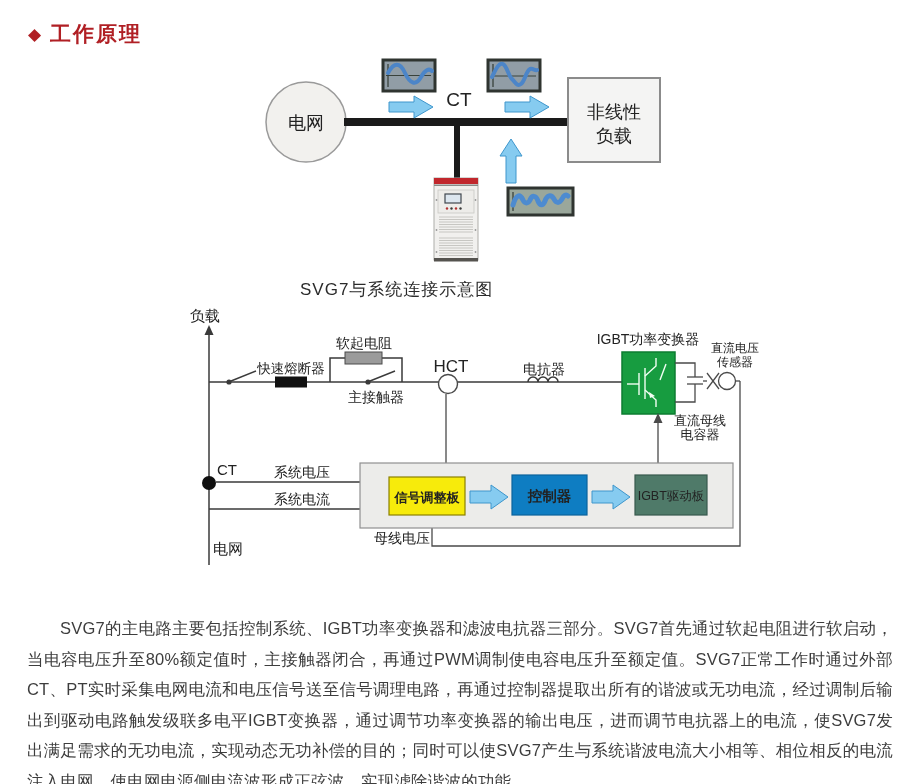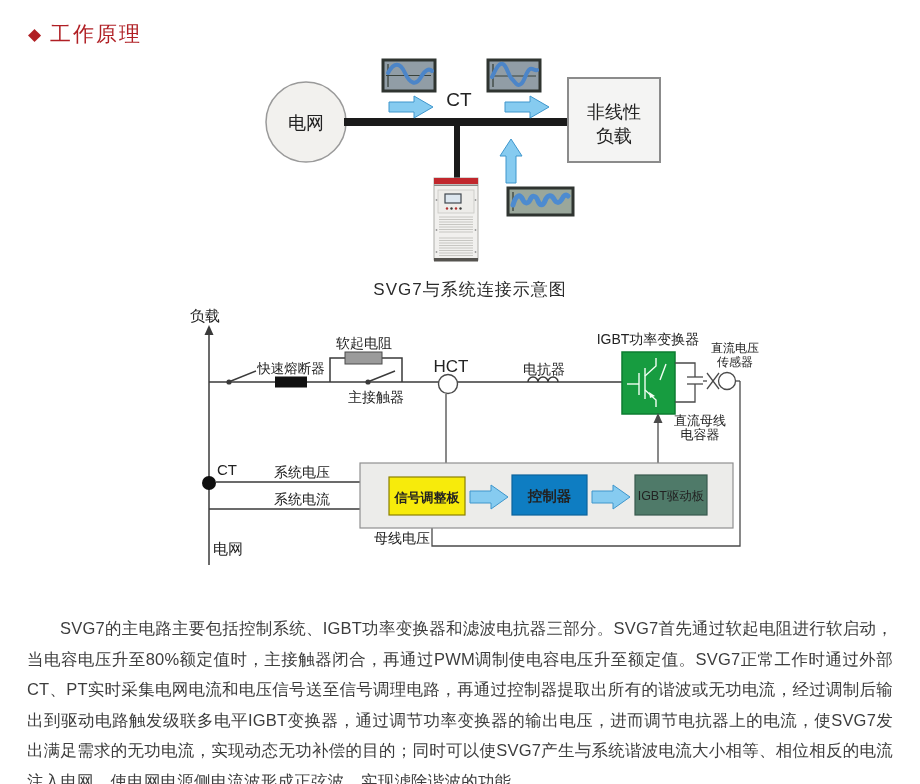--- a/index.html
+++ b/index.html
@@ -1,22 +1,22 @@
 <!DOCTYPE html>
 <html><head>
 <meta charset="utf-8">
 <style>
   * { margin:0; padding:0; box-sizing:border-box; }
   html,body { background:#ffffff; }
   body { font-family:"Liberation Sans","DejaVu Sans",sans-serif; }
   .page { position:relative; width:920px; height:784px; background:#ffffff; overflow:hidden; margin:0 auto; }
   .title-row { position:absolute; left:28px; top:20px; display:flex; align-items:center; gap:9px; }
   .title-bullet { color:#B01F24; font-size:17px; line-height:1; }
-  .title-text { color:#B01F24; font-size:21px; font-weight:normal; letter-spacing:2px; }
-  .caption { position:absolute; left:300px; width:340px; text-align:center; color:#2b2b2b; font-size:17px; letter-spacing:1px; }
+  .title-text { color:#B01F24; font-size:21px; font-weight:bold; letter-spacing:2px; }
+  .caption { position:absolute; left:300px; width:340px; color:#2b2b2b; font-size:17px; letter-spacing:1px; }
   .caption-1 { top:278px; }
   .caption-2 { top:576px; }
   .body-text { position:absolute; left:27px; top:613px; width:866px; font-size:16.5px; line-height:30.5px; color:#3d3d3d; text-align:justify; text-indent:2em; letter-spacing:0.2px; }
   svg { position:absolute; overflow:visible; }
   svg text { font-family:"Liberation Sans","DejaVu Sans",sans-serif; fill:#222; }
   .svg-1 { left:240px; top:55px; }
   .svg-2 { left:185px; top:303px; }
 </style>
 </head>
 <body>

